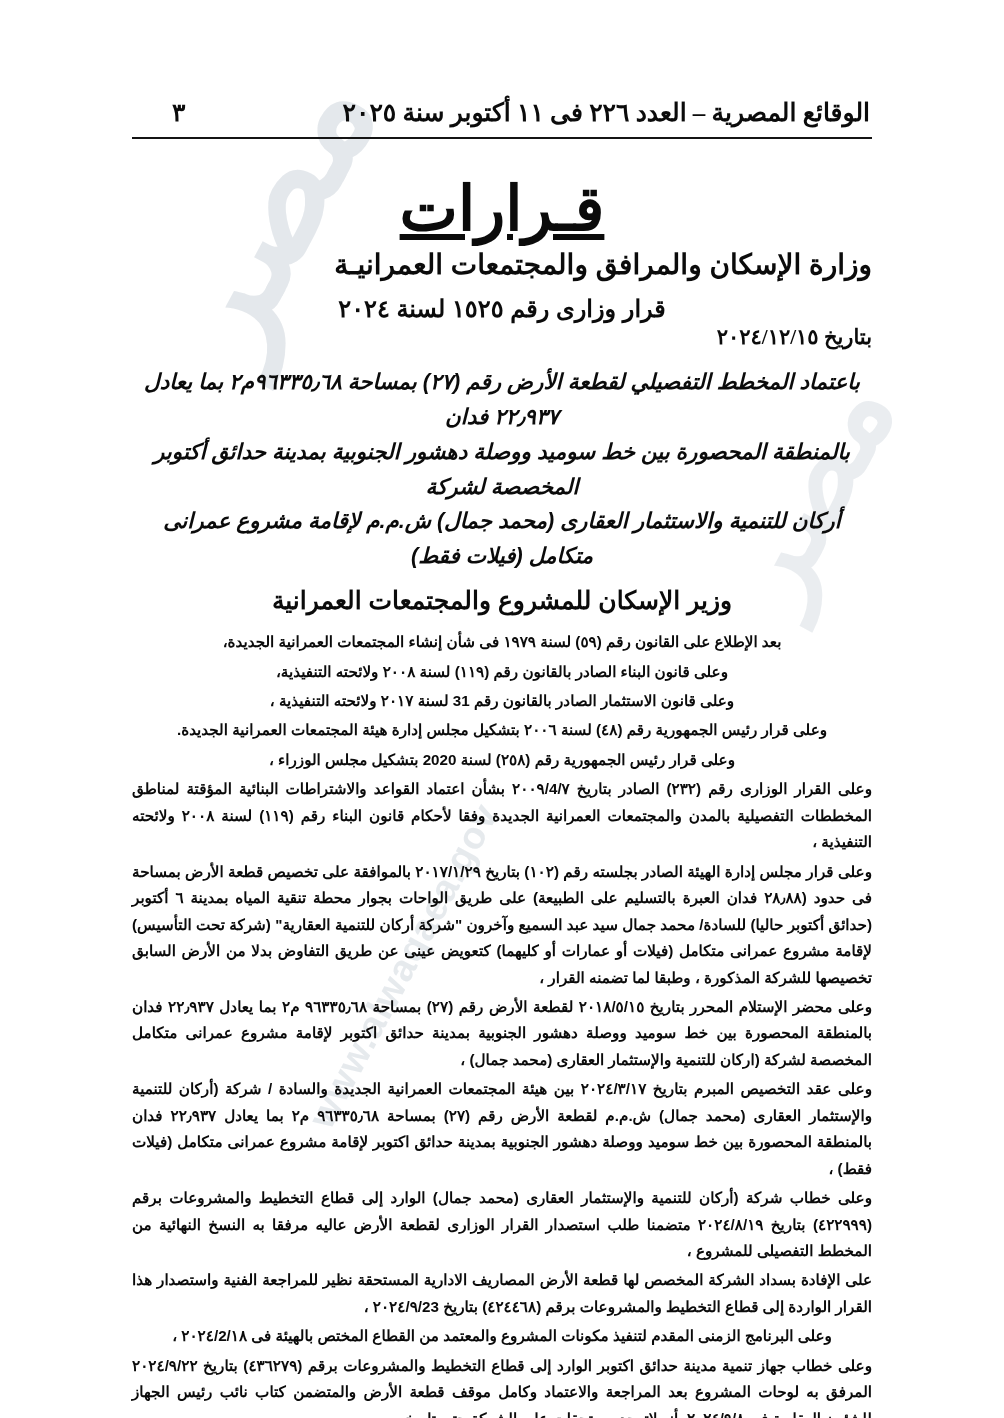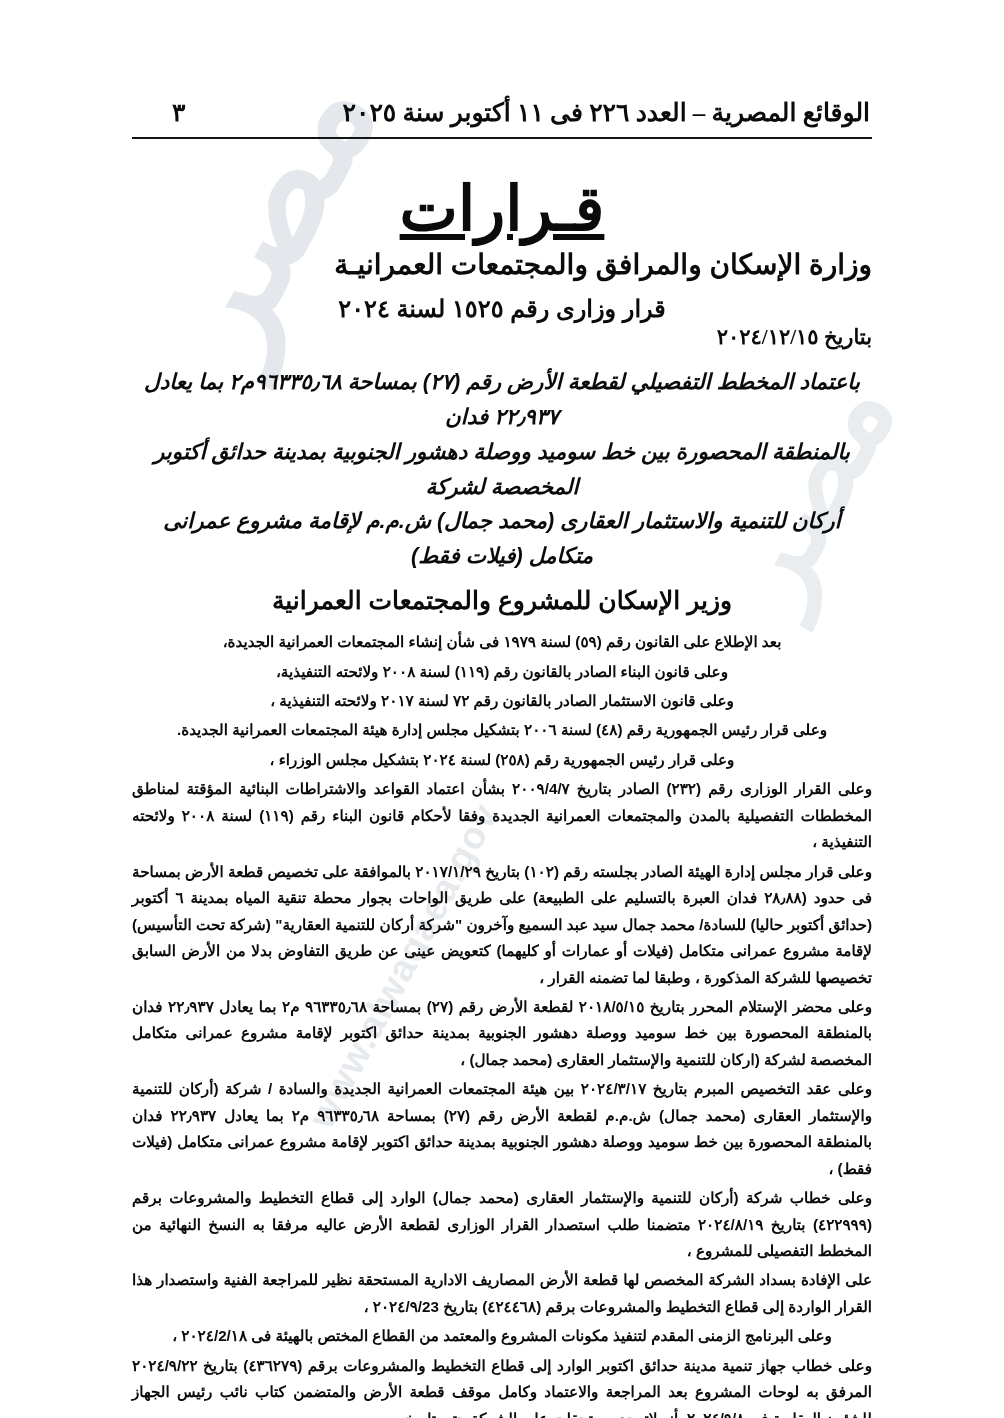--- a/index.html
+++ b/index.html
@@ -200,23 +200,23 @@
       <span class="ln">باعتماد المخطط التفصيلي لقطعة الأرض رقم (٢٧) بمساحة ٩٦٣٣٥٫٦٨م٢ بما يعادل ٢٢٫٩٣٧ فدان</span>
       <span class="ln">بالمنطقة المحصورة بين خط سوميد ووصلة دهشور الجنوبية بمدينة حدائق أكتوبر المخصصة لشركة</span>
       <span class="ln">أركان للتنمية والاستثمار العقارى (محمد جمال) ش.م.م لإقامة مشروع عمرانى متكامل (فيلات فقط)</span>
     </div>
 
     <div class="authority">وزير الإسكان للمشروع والمجتمعات العمرانية</div>
 
     <div class="recitals">
       <p class="recital centered">بعد الإطلاع على القانون رقم (٥٩) لسنة ١٩٧٩ فى شأن إنشاء المجتمعات العمرانية الجديدة،</p>
       <p class="recital centered">وعلى قانون البناء الصادر بالقانون رقم (١١٩) لسنة ٢٠٠٨ ولائحته التنفيذية،</p>
-      <p class="recital centered">وعلى قانون الاستثمار الصادر بالقانون رقم ٧٢ لسنة ٢٠١٧ ولائحته التنفيذية ،</p>
+      <p class="recital centered">وعلى قانون الاستثمار الصادر بالقانون رقم 31 لسنة ٢٠١٧ ولائحته التنفيذية ،</p>
       <p class="recital centered">وعلى قرار رئيس الجمهورية رقم (٤٨) لسنة ٢٠٠٦ بتشكيل مجلس إدارة هيئة المجتمعات العمرانية الجديدة.</p>
-      <p class="recital centered">وعلى قرار رئيس الجمهورية رقم (٢٥٨) لسنة ٢٠٢٤ بتشكيل مجلس الوزراء ،</p>
+      <p class="recital centered">وعلى قرار رئيس الجمهورية رقم (٢٥٨) لسنة 2020 بتشكيل مجلس الوزراء ،</p>
       <p class="recital justified">وعلى القرار الوزارى رقم (٢٣٢) الصادر بتاريخ ٢٠٠٩/4/٧ بشأن اعتماد القواعد والاشتراطات البنائية المؤقتة لمناطق المخططات التفصيلية بالمدن والمجتمعات العمرانية الجديدة وفقا لأحكام قانون البناء رقم (١١٩) لسنة ٢٠٠٨ ولائحته التنفيذية ،</p>
       <p class="recital justified">وعلى قرار مجلس إدارة الهيئة الصادر بجلسته رقم (١٠٢) بتاريخ ٢٠١٧/١/٢٩ بالموافقة على تخصيص قطعة الأرض بمساحة فى حدود (٢٨٫٨٨ فدان العبرة بالتسليم على الطبيعة) على طريق الواحات بجوار محطة تنقية المياه بمدينة ٦ أكتوبر (حدائق أكتوبر حاليا) للسادة/ محمد جمال سيد عبد السميع وآخرون "شركة أركان للتنمية العقارية" (شركة تحت التأسيس) لإقامة مشروع عمرانى متكامل (فيلات أو عمارات أو كليهما) كتعويض عينى عن طريق التفاوض بدلا من الأرض السابق تخصيصها للشركة المذكورة ، وطبقا لما تضمنه القرار ،</p>
       <p class="recital justified">وعلى محضر الإستلام المحرر بتاريخ ٢٠١٨/٥/١٥ لقطعة الأرض رقم (٢٧) بمساحة ٩٦٣٣٥٫٦٨ م٢ بما يعادل ٢٢٫٩٣٧ فدان بالمنطقة المحصورة بين خط سوميد ووصلة دهشور الجنوبية بمدينة حدائق اكتوبر لإقامة مشروع عمرانى متكامل المخصصة لشركة (اركان للتنمية والإستثمار العقارى (محمد جمال) ،</p>
       <p class="recital justified">وعلى عقد التخصيص المبرم بتاريخ ٢٠٢٤/٣/١٧ بين هيئة المجتمعات العمرانية الجديدة والسادة / شركة (أركان للتنمية والإستثمار العقارى (محمد جمال) ش.م.م لقطعة الأرض رقم (٢٧) بمساحة ٩٦٣٣٥٫٦٨ م٢ بما يعادل ٢٢٫٩٣٧ فدان بالمنطقة المحصورة بين خط سوميد ووصلة دهشور الجنوبية بمدينة حدائق اكتوبر لإقامة مشروع عمرانى متكامل (فيلات فقط) ،</p>
       <p class="recital justified">وعلى خطاب شركة (أركان للتنمية والإستثمار العقارى (محمد جمال) الوارد إلى قطاع التخطيط والمشروعات برقم (٤٢٢٩٩٩) بتاريخ ٢٠٢٤/٨/١٩ متضمنا طلب استصدار القرار الوزارى لقطعة الأرض عاليه مرفقا به النسخ النهائية من المخطط التفصيلى للمشروع ،</p>
       <p class="recital justified">على الإفادة بسداد الشركة المخصص لها قطعة الأرض المصاريف الادارية المستحقة نظير للمراجعة الفنية واستصدار هذا القرار الواردة إلى قطاع التخطيط والمشروعات برقم (٤٢٤٤٦٨) بتاريخ ٢٠٢٤/٩/23 ،</p>
       <p class="recital centered">وعلى البرنامج الزمنى المقدم لتنفيذ مكونات المشروع والمعتمد من القطاع المختص بالهيئة فى ٢٠٢٤/2/١٨ ،</p>
       <p class="recital justified">وعلى خطاب جهاز تنمية مدينة حدائق اكتوبر الوارد إلى قطاع التخطيط والمشروعات برقم (٤٣٦٢٧٩) بتاريخ ٢٠٢٤/٩/٢٢ المرفق به لوحات المشروع بعد المراجعة والاعتماد وكامل موقف قطعة الأرض والمتضمن كتاب نائب رئيس الجهاز للشئون العقارية فى ٢٠٢٤/٩/٨ بأنه لاتوجد مستحقات على الشركة حتى تاريخه ،</p>
 
     </div>

